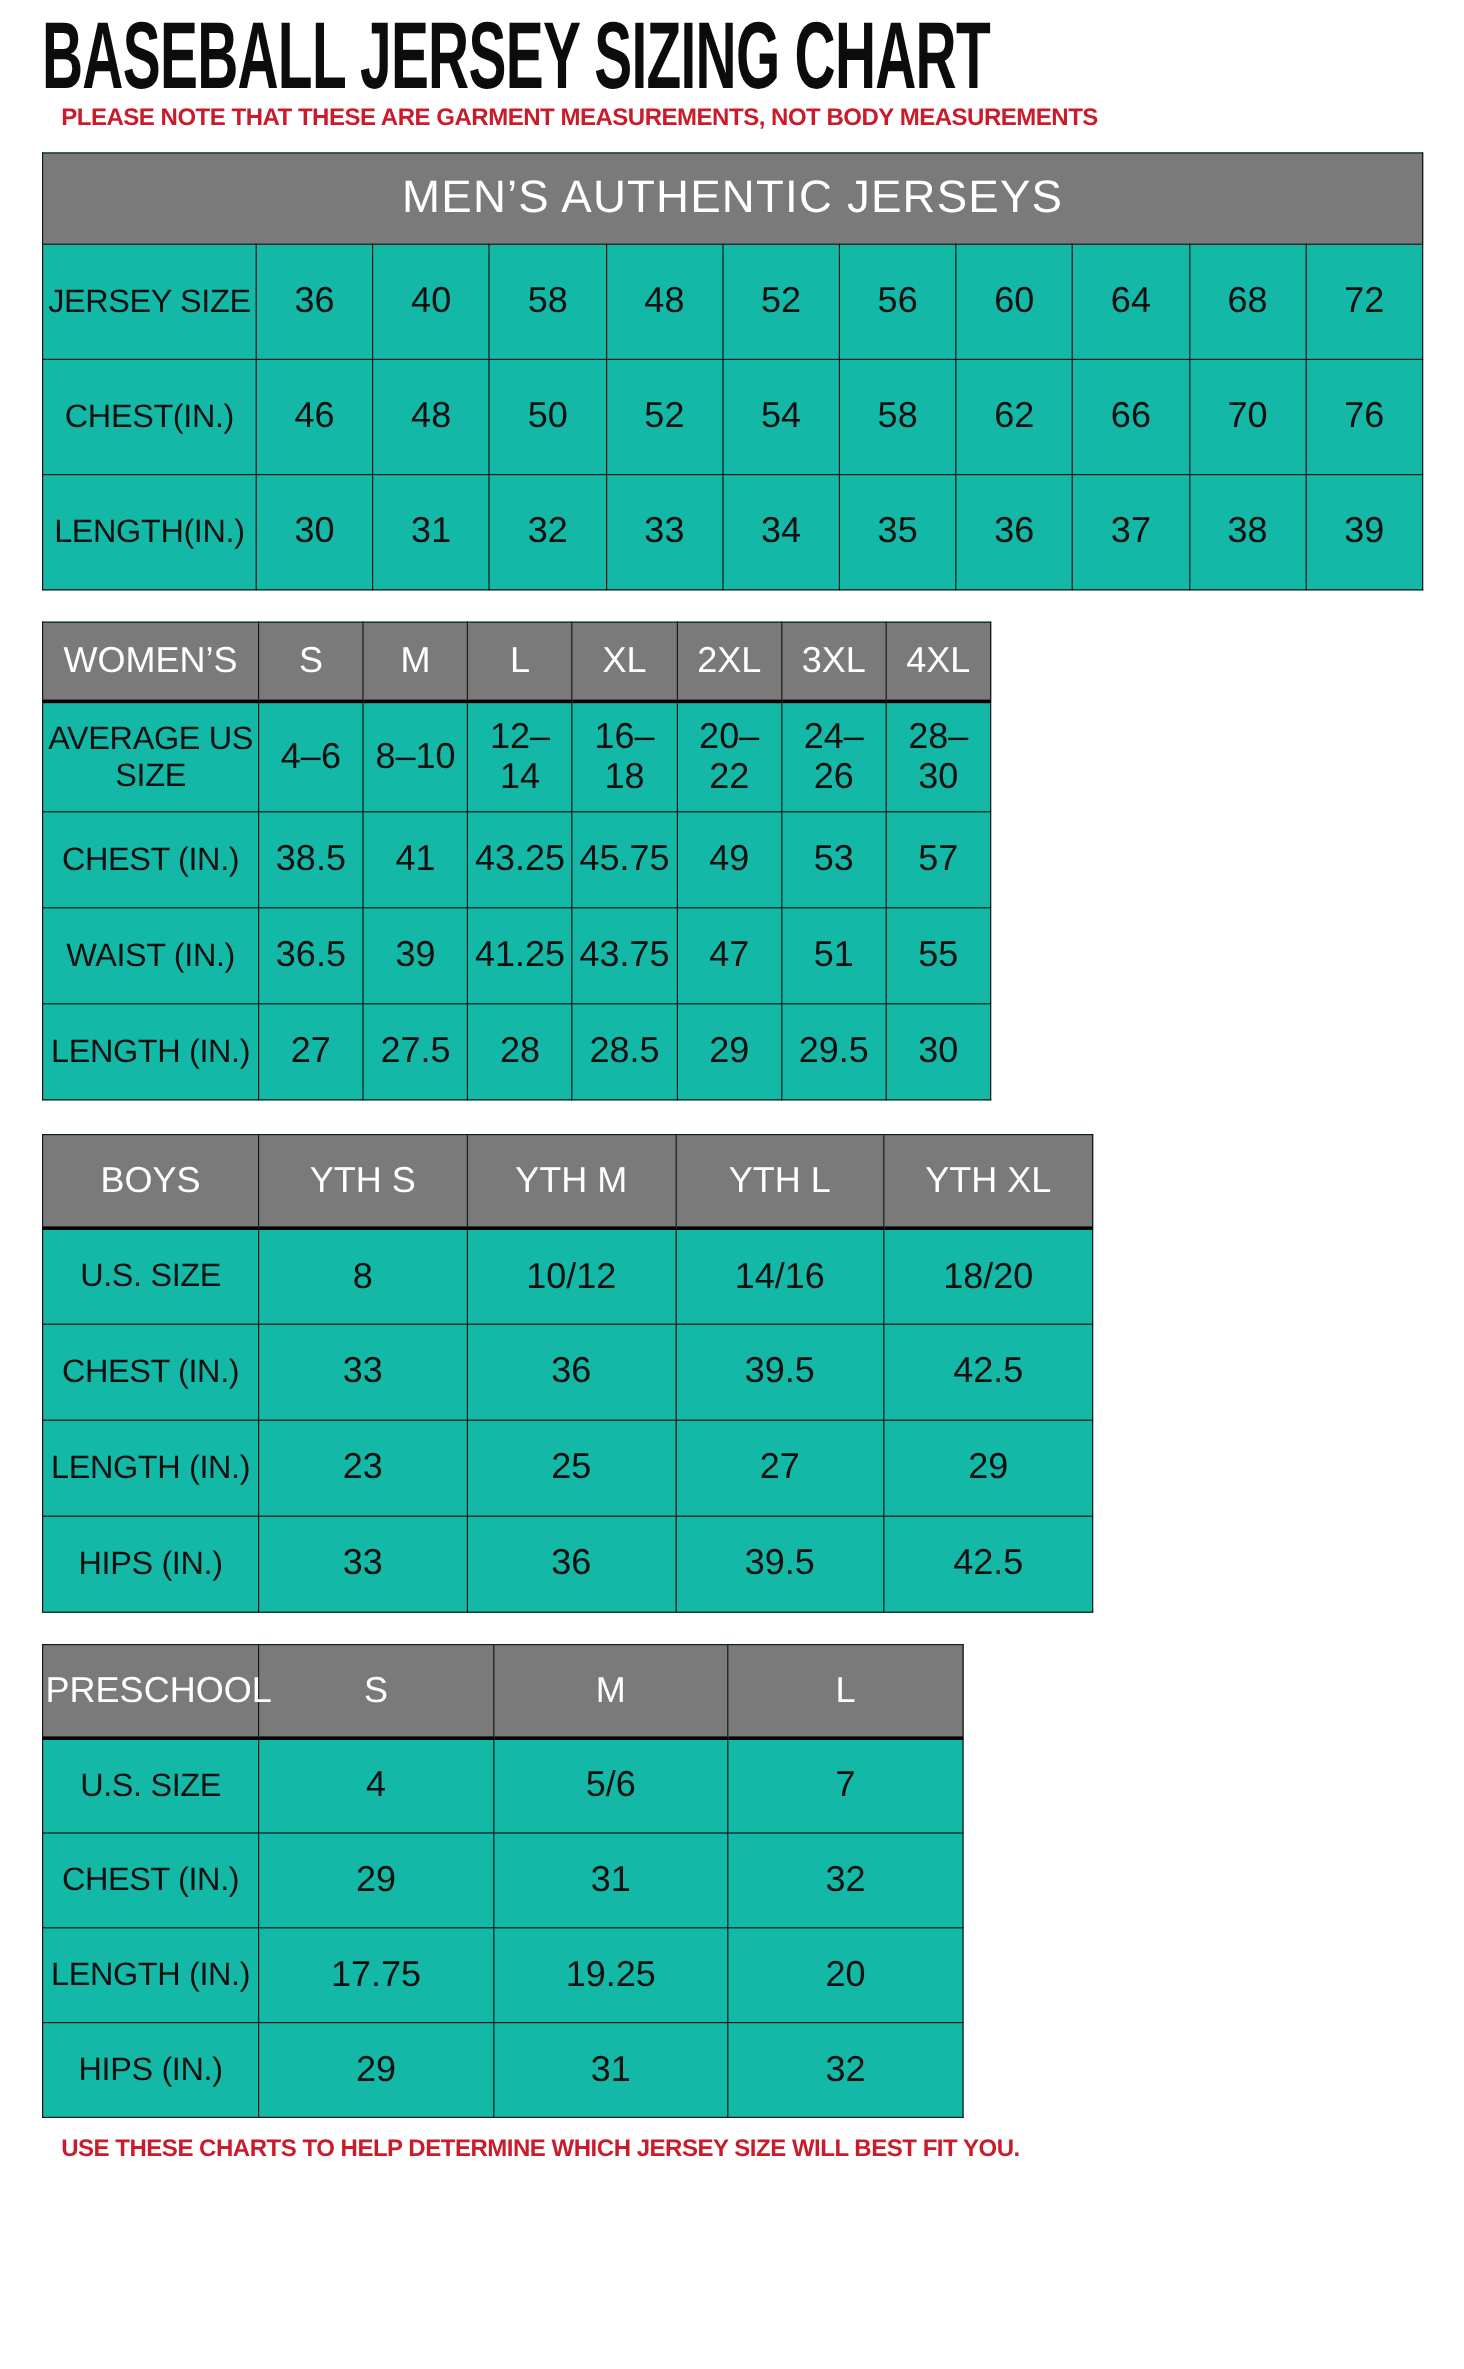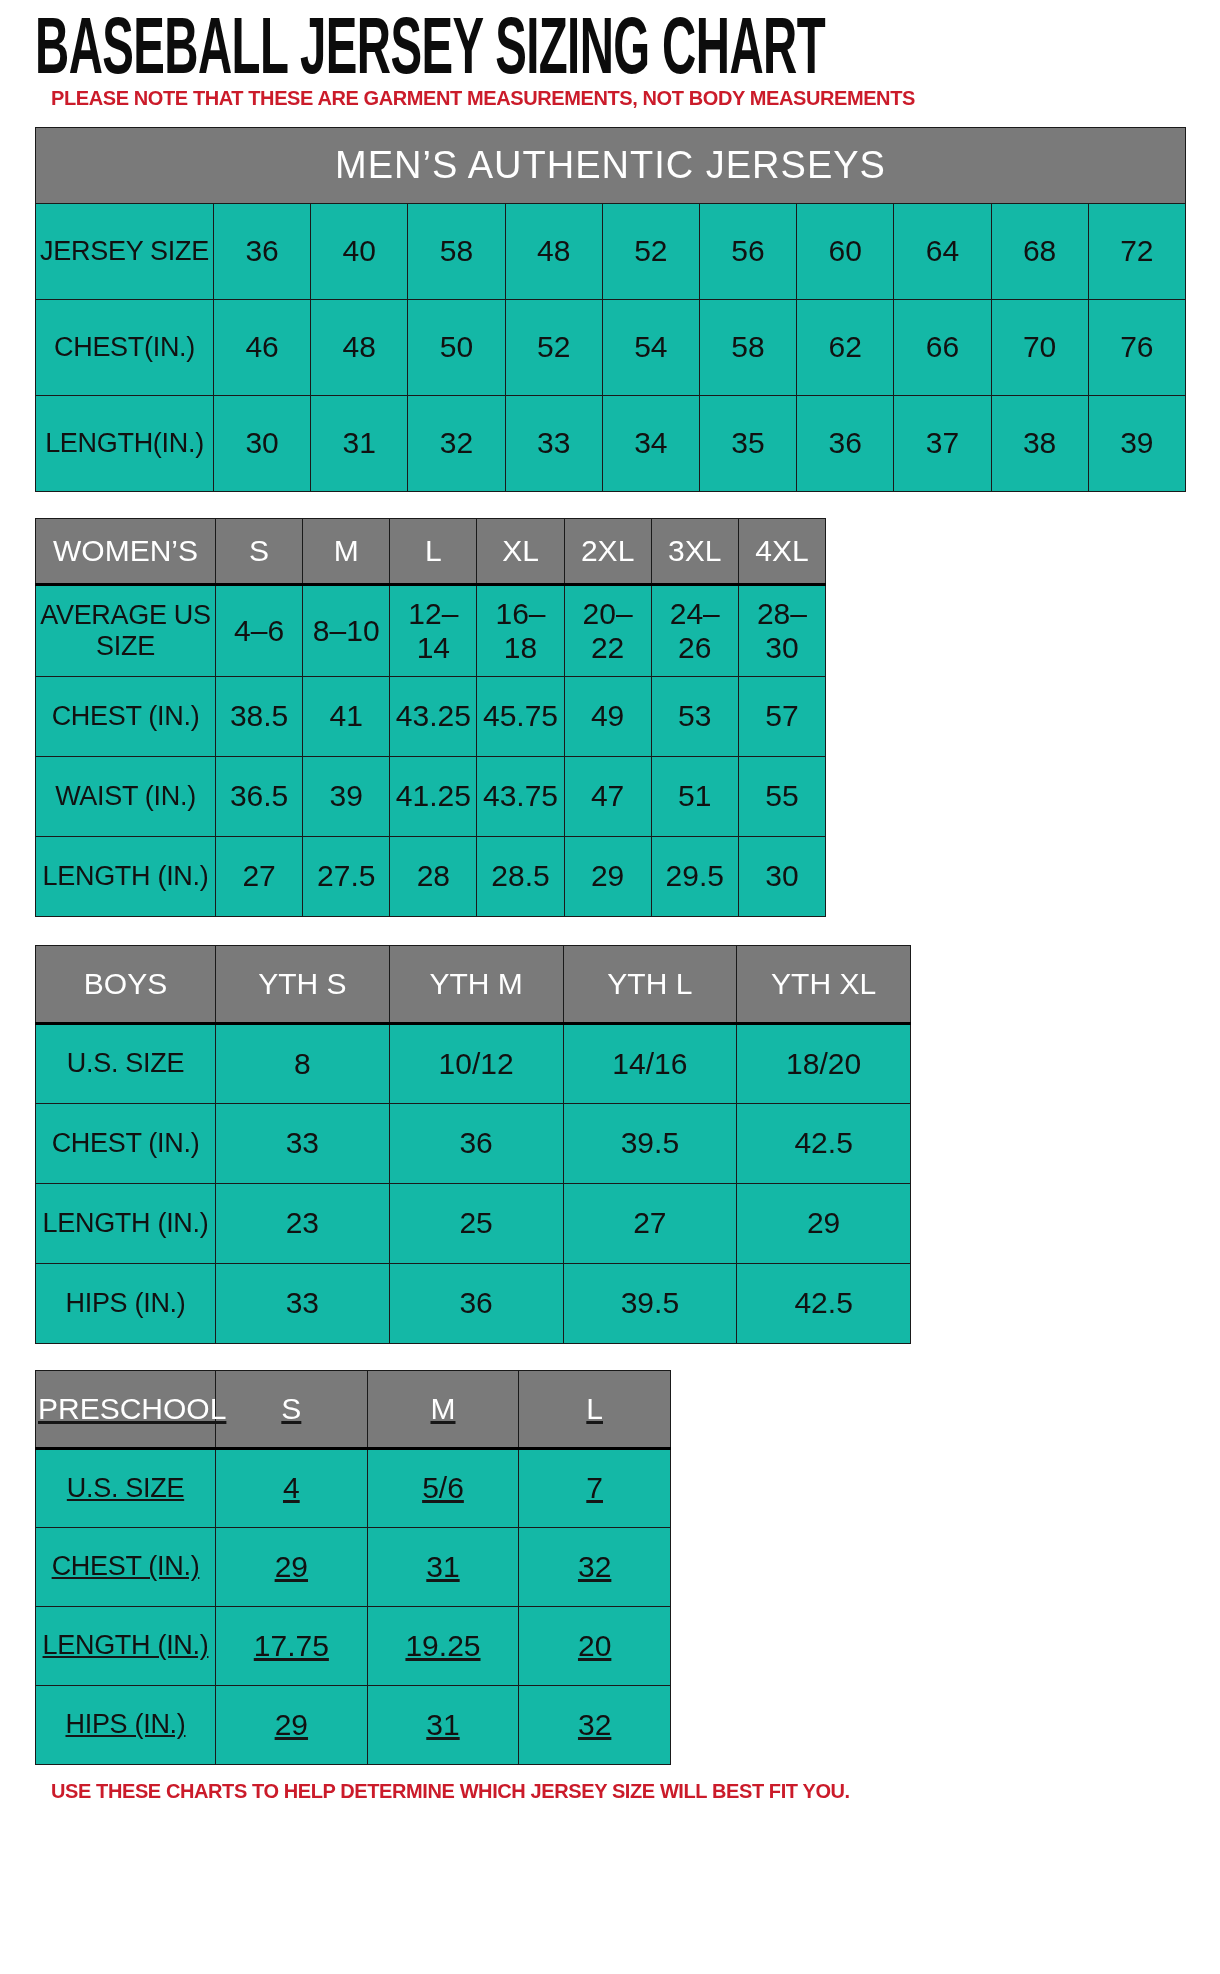--- a/index.html
+++ b/index.html
@@ -43,21 +43,21 @@
   #t-womens col.c-label { width:180px; }
   #t-womens tr { height:80px; }
   #t-womens tr.r-cols { height:66px; }
   #t-womens tr.r-0 { height:92px; }
 
   #t-boys { width:876px; margin-top:28px; }
   #t-boys col.c-label { width:180px; }
   #t-boys tr { height:80px; }
   #t-boys tr.r-cols { height:78px; }
 
-  #t-preschool { width:636px; margin-top:26px;text-decoration:underline; }
+  #t-preschool { width:768px; margin-top:26px; }
   #t-preschool col.c-label { width:180px; }
   #t-preschool tr { height:79px; }
   #t-preschool tr.r-cols { height:78px; }
 </style>
 </head>
 <body>
 
 <header>
   <h1><span class="condense">BASEBALL JERSEY SIZING CHART</span></h1>
   <p class="note note-top">PLEASE NOTE THAT THESE ARE GARMENT MEASUREMENTS, NOT BODY MEASUREMENTS</p>

